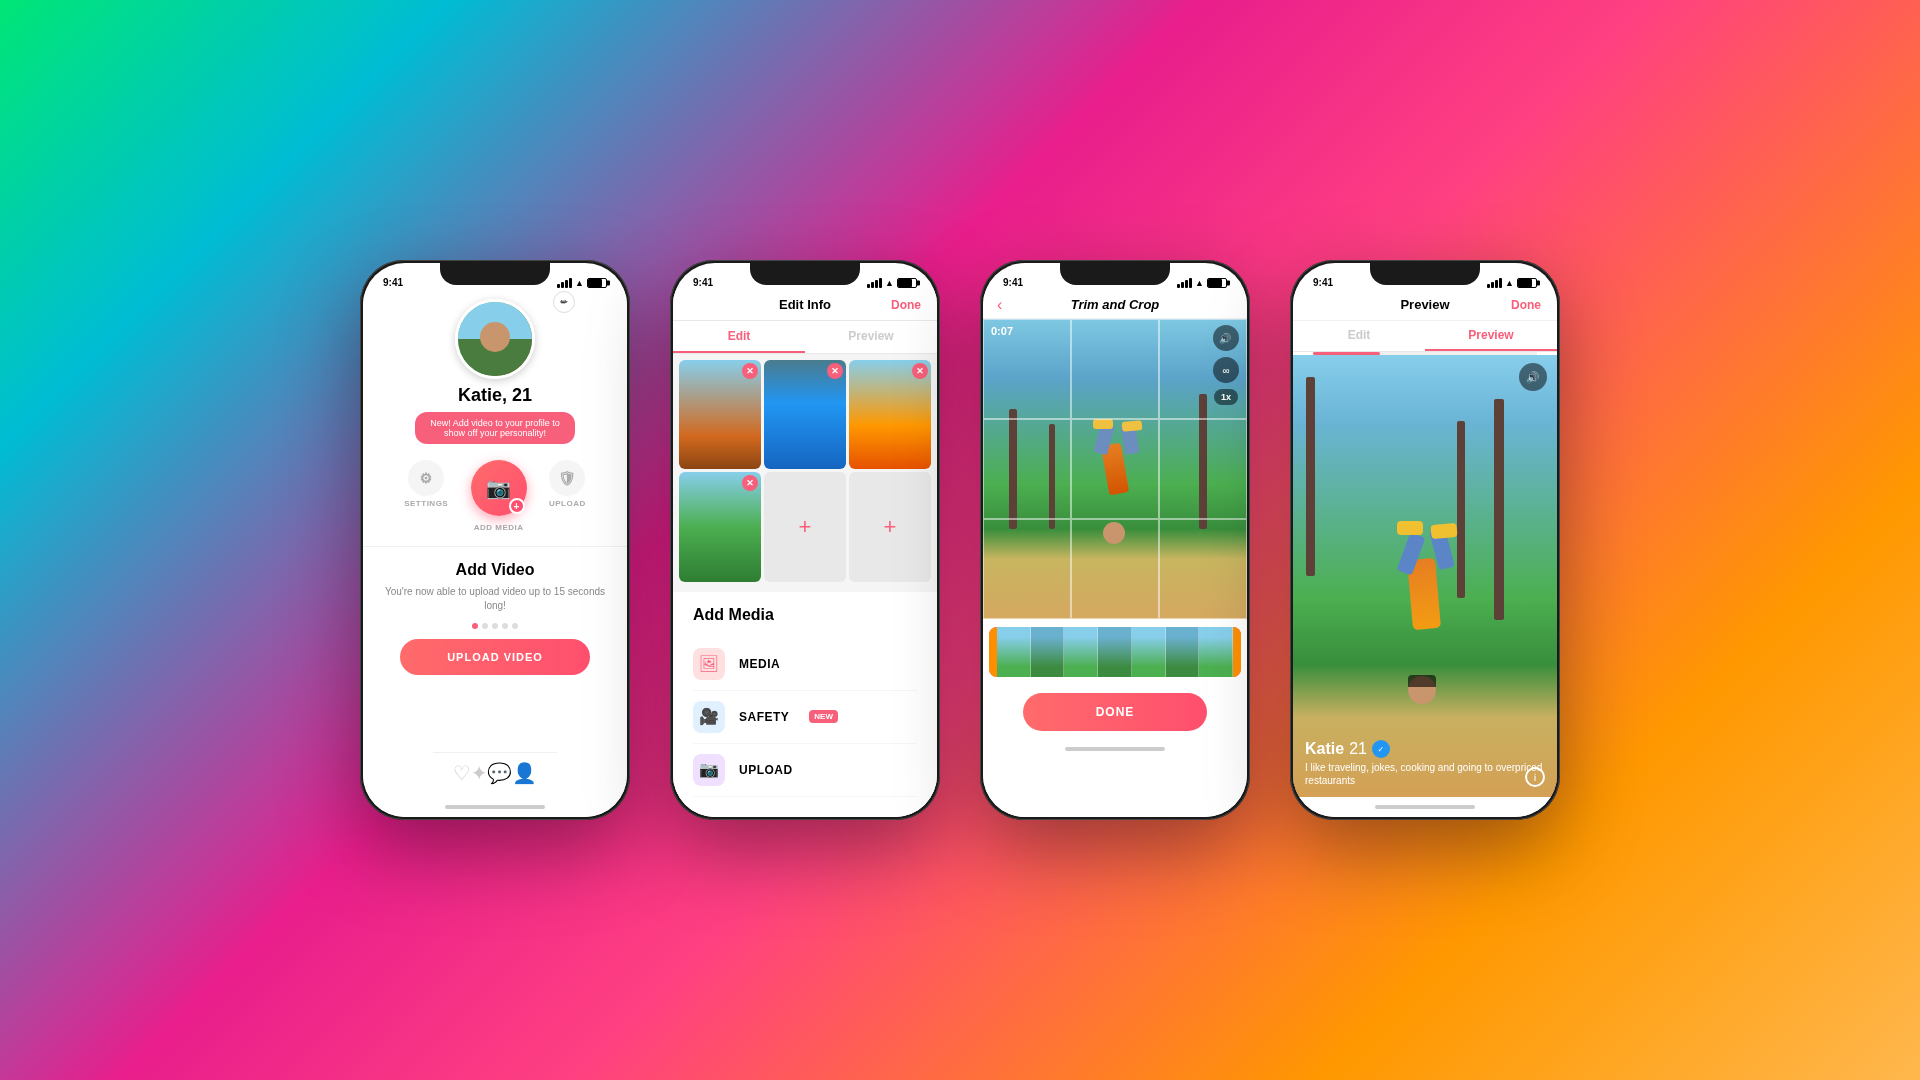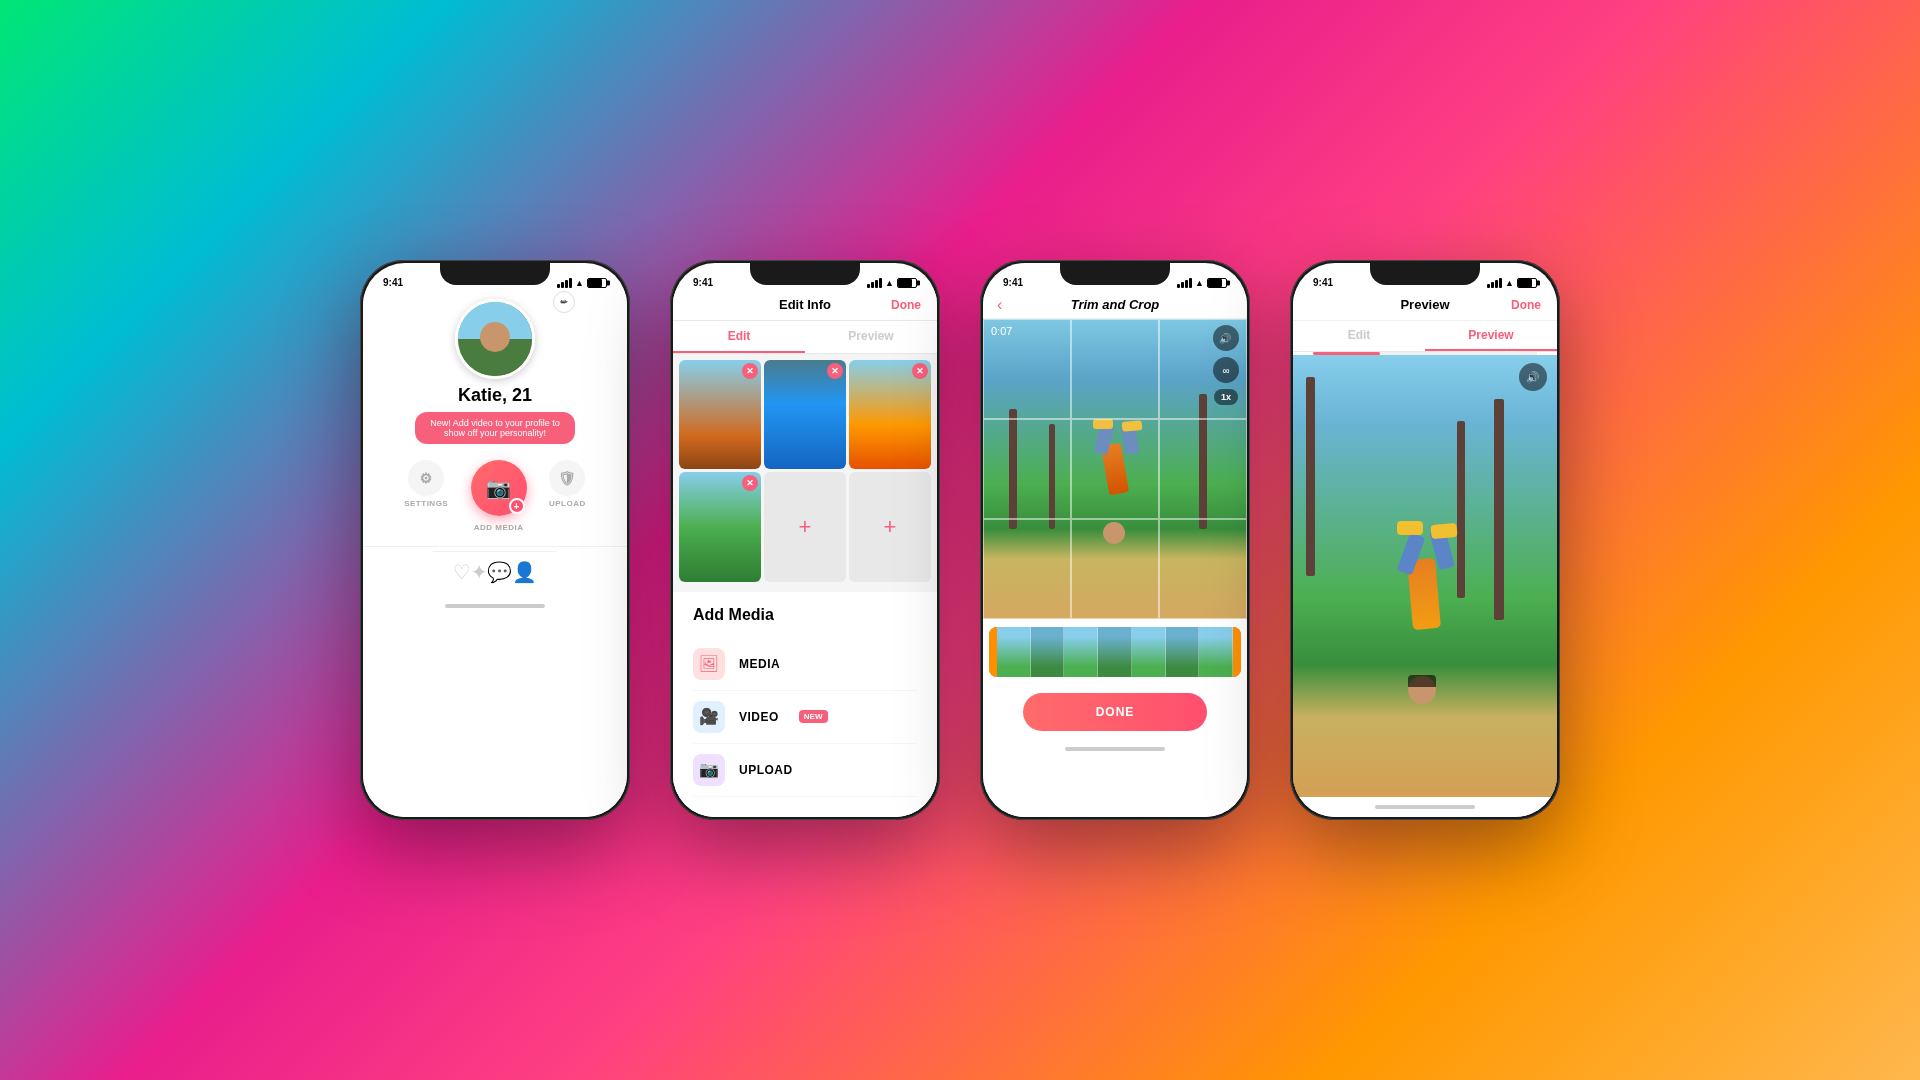--- a/index.html
+++ b/index.html
@@ -394,21 +394,21 @@
       grid-template-columns: 1fr 1fr 1fr;
       grid-template-rows: 1fr 1fr 1fr;
     }
     .grid-cell { border: 0.5px solid rgba(255,255,255,0.5); }
     .video-controls-overlay {
       position: absolute;
       top: 6px;
       left: 8px;
       color: #fff;
       font-size: 11px;
-      font-weight: 400;
+      font-weight: 700;
     }
     .video-controls-right {
       position: absolute;
       top: 6px;
       right: 8px;
       display: flex;
       flex-direction: column;
       gap: 6px;
       align-items: center;
     }
@@ -630,20 +630,32 @@
             <div class="plus-badge">+</div>
           </div>
           <span style="margin-top:4px;">ADD MEDIA</span>
         </div>
         <div class="action-btn">
           <div class="icon-circle">🛡</div>
           <span>UPLOAD</span>
         </div>
       </div>
       <div class="divider"></div>
+      <div class="add-video-section">
+        <div class="add-video-title">Add Video</div>
+        <div class="add-video-desc">You're now able to upload video up to 15 seconds long!</div>
+        <div class="dots">
+          <div class="dot active"></div>
+          <div class="dot"></div>
+          <div class="dot"></div>
+          <div class="dot"></div>
+          <div class="dot"></div>
+        </div>
+        <button class="upload-btn">UPLOAD VIDEO</button>
+      </div>
       <div class="bottom-nav">
         <span class="nav-icon">♡</span>
         <span class="nav-icon">✦</span>
         <span class="nav-icon">💬</span>
         <span class="nav-icon active">👤</span>
       </div>
       <div class="home-indicator">
         <div class="home-bar"></div>
       </div>
     </div>
@@ -699,21 +711,21 @@
         <div class="photo-add">+</div>
       </div>
       <div class="add-media-sheet">
         <div class="sheet-title">Add Media</div>
         <div class="media-option">
           <div class="media-icon photo">🖼</div>
           <span class="media-label">MEDIA</span>
         </div>
         <div class="media-option">
           <div class="media-icon video">🎥</div>
-          <span class="media-label">VIDEO</span>
+          <span class="media-label">SAFETY</span>
           <span class="new-badge">NEW</span>
         </div>
         <div class="media-option">
           <div class="media-icon capture">📷</div>
           <span class="media-label">UPLOAD</span>
         </div>
       </div>
     </div>
   </div>
 </div>
@@ -854,19 +866,28 @@
             <div style="position:absolute;bottom:22px;left:23px;width:28px;height:12px;background:rgba(0,0,0,0.6);border-radius:4px 4px 0 0;"></div>
 
             <div style="position:absolute;top:5px;left:18px;width:16px;height:40px;background:#5c85c8;border-radius:4px;transform:rotate(20deg);"></div>
             <div style="position:absolute;top:0;right:15px;width:16px;height:40px;background:#5c85c8;border-radius:4px;transform:rotate(-15deg);"></div>
 
             <div style="position:absolute;top:-8px;left:12px;width:26px;height:14px;background:#f0c030;border-radius:4px;"></div>
             <div style="position:absolute;top:-5px;right:8px;width:26px;height:14px;background:#f0c030;border-radius:4px;transform:rotate(-5deg);"></div>
           </div>
         </div>
         <div class="preview-volume">🔊</div>
+        <div class="preview-user-info">
+          <div class="preview-name-row">
+            <span class="preview-name">Katie</span>
+            <span class="preview-age">21</span>
+            <div class="verified-badge">✓</div>
+          </div>
+          <div class="preview-bio">I like traveling, jokes, cooking and going to overpriced restaurants</div>
+          <div class="info-icon">ℹ</div>
+        </div>
       </div>
       <div class="home-indicator">
         <div class="home-bar"></div>
       </div>
     </div>
   </div>
 </div>
 
 </body></html>

